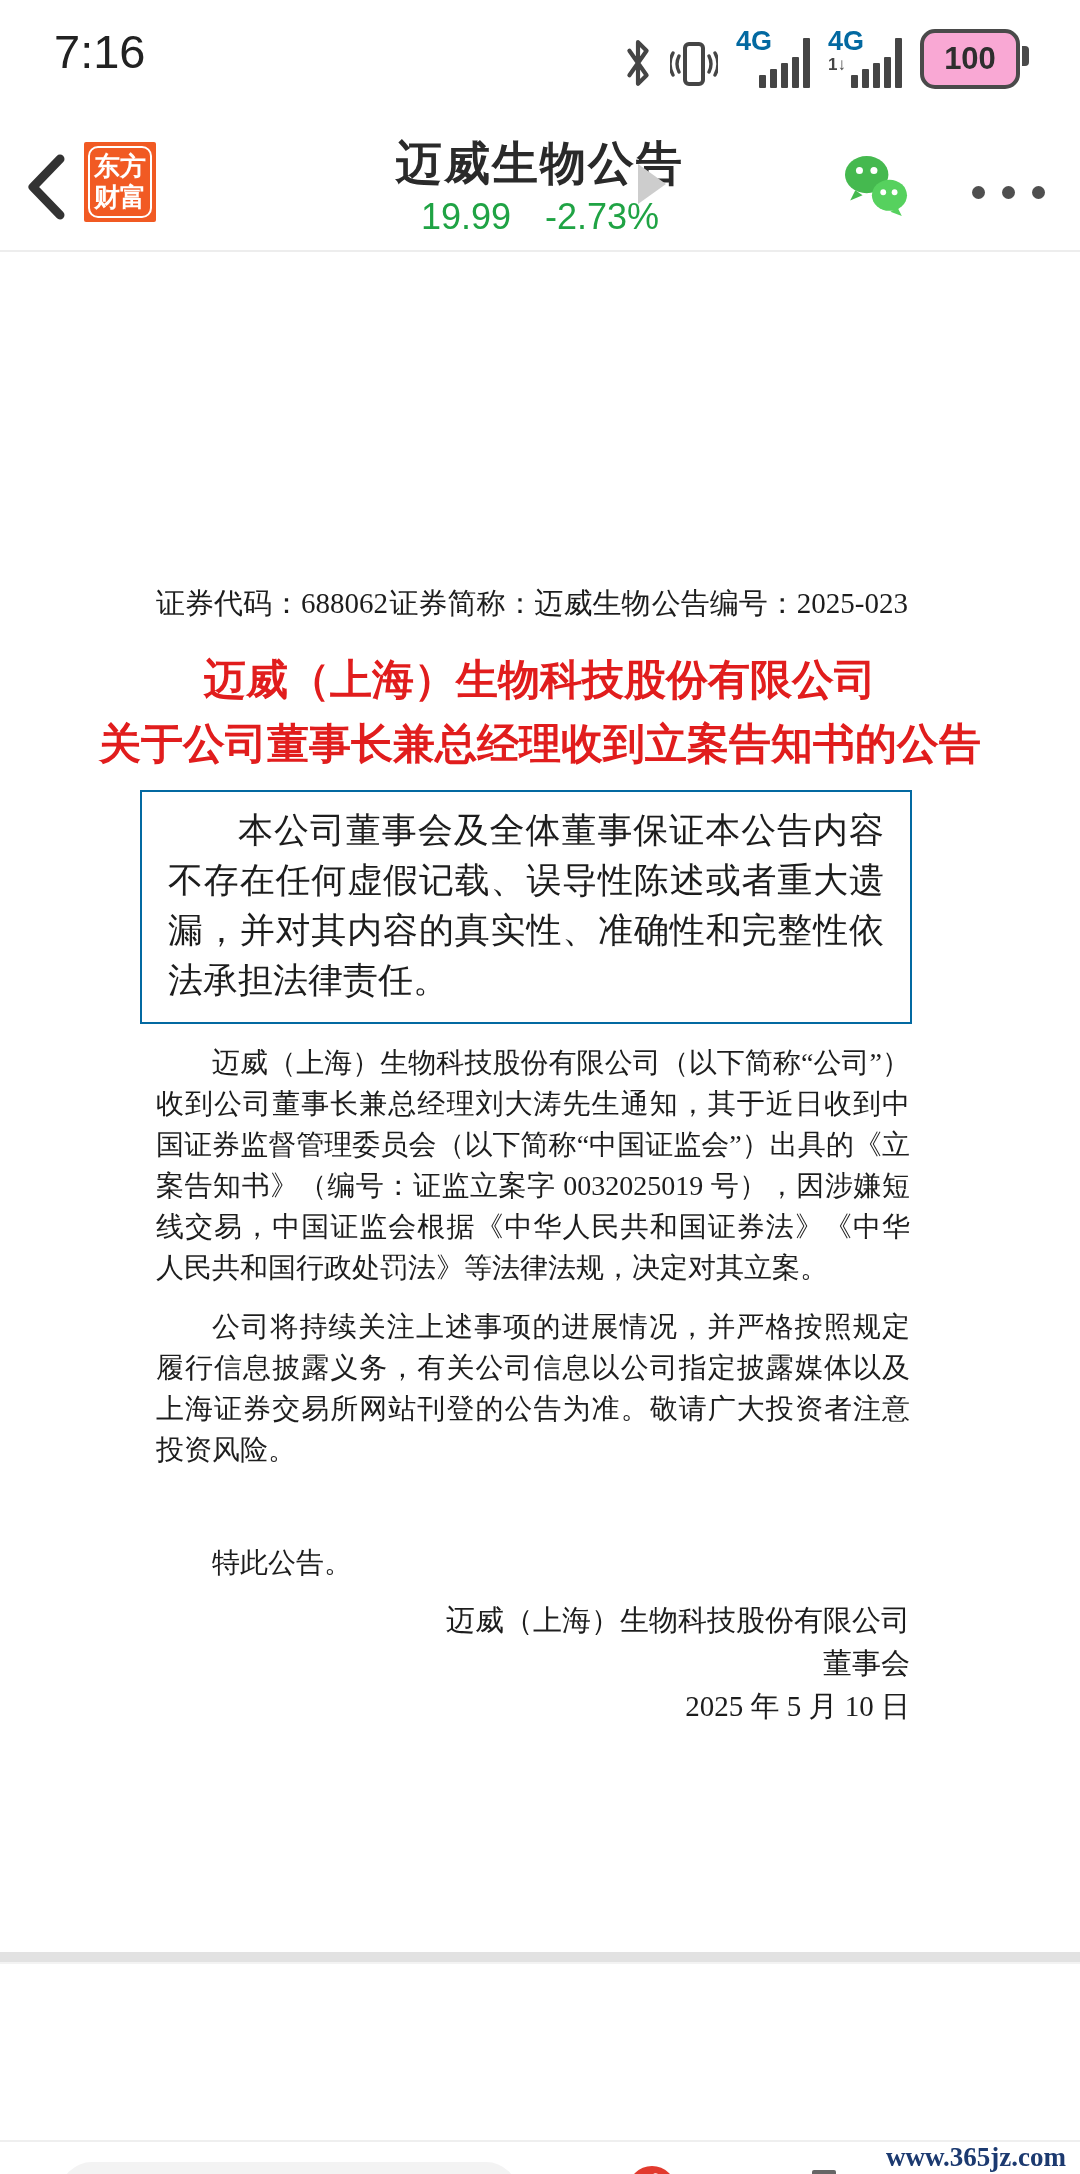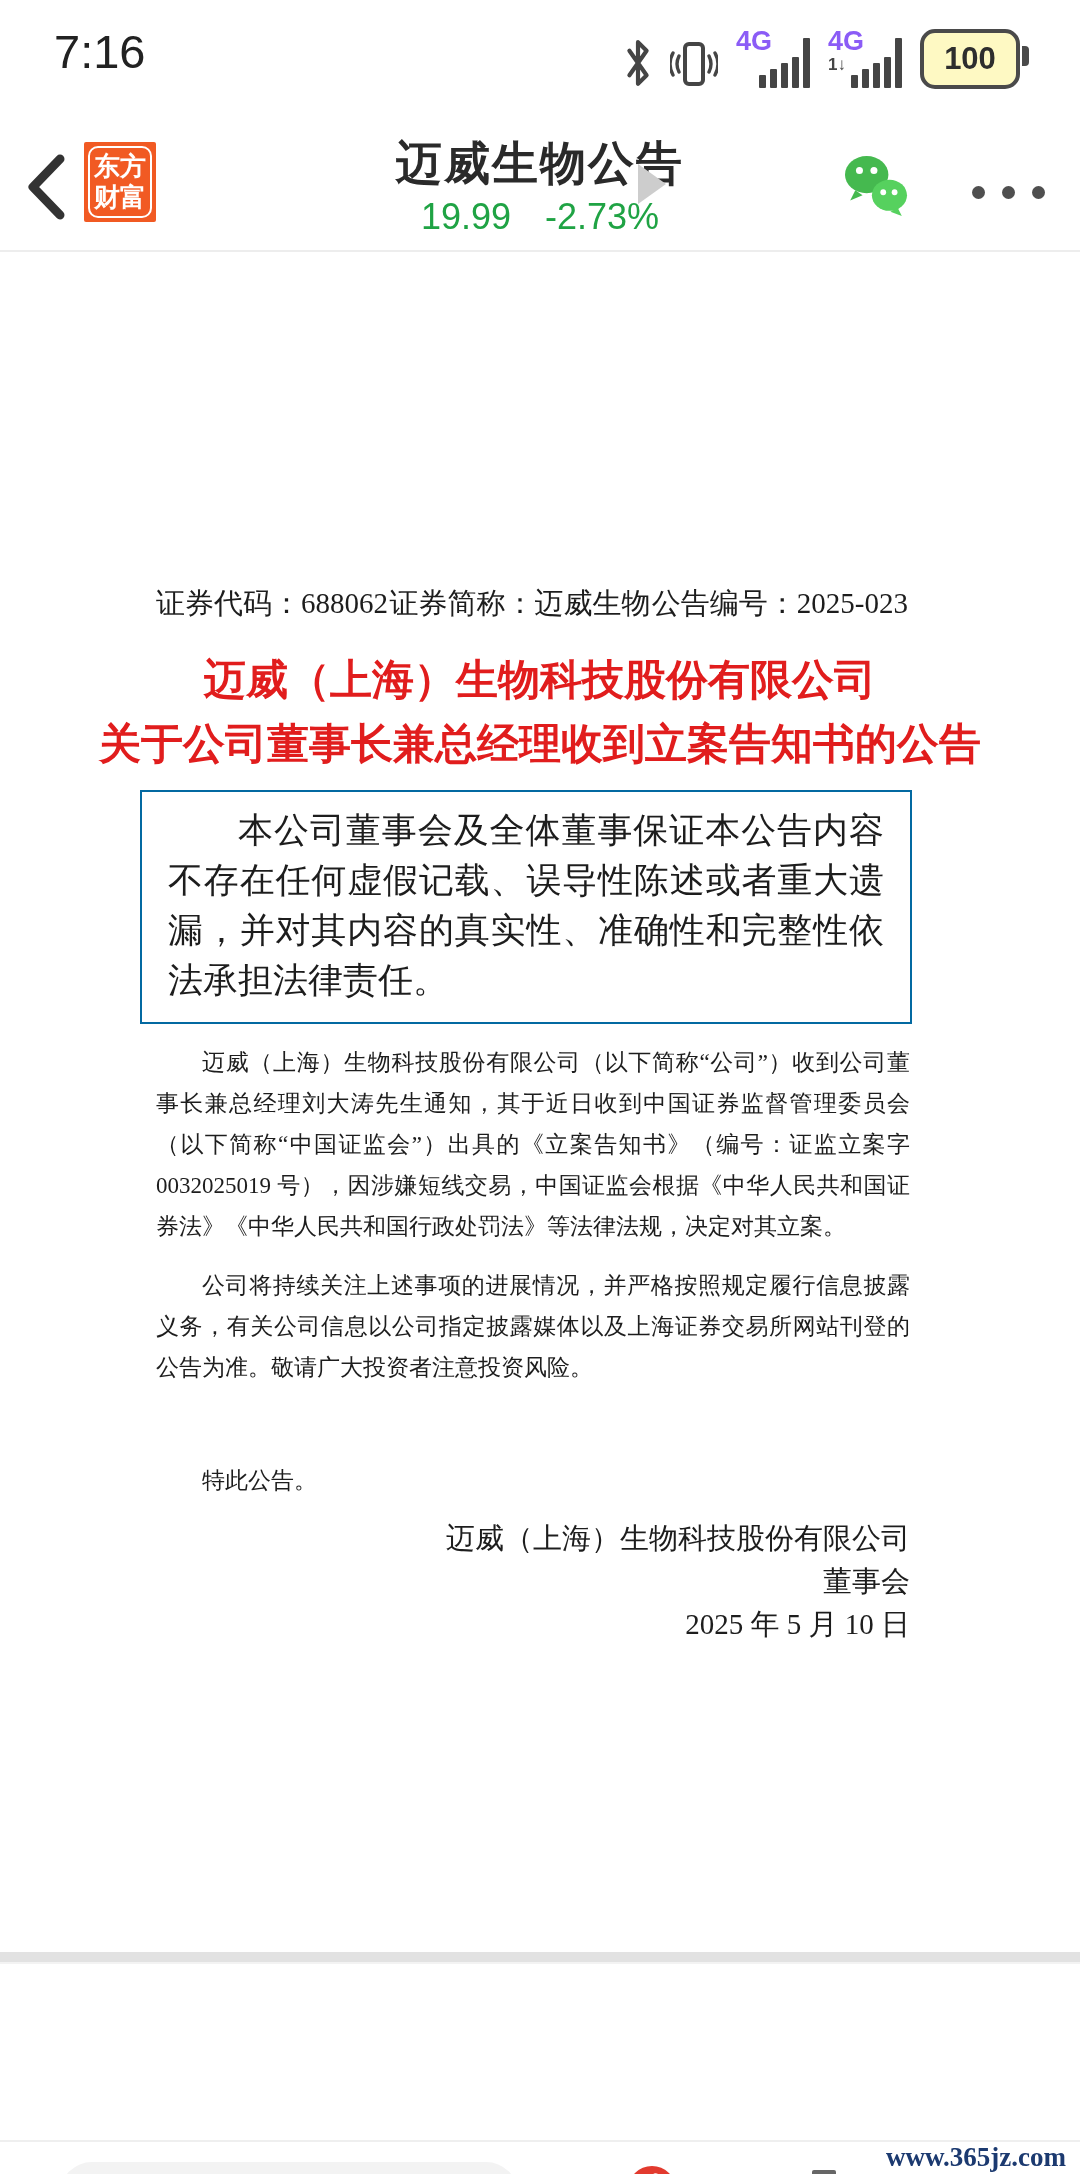--- a/index.html
+++ b/index.html
@@ -4,25 +4,25 @@
 <style>
   html,body{margin:0;padding:0;background:#ffffff;}
   .phone{position:relative;width:1080px;height:2174px;background:#ffffff;overflow:hidden;
          font-family:"Liberation Sans","DejaVu Sans",sans-serif;}
 
   
   .status-bar{position:absolute;top:0;left:0;right:0;height:110px;background:#fff;}
   .time{position:absolute;left:54px;top:24px;font-size:47px;font-weight:500;color:#222;}
   .status-icons{position:absolute;right:60px;top:32px;display:flex;align-items:flex-end;gap:18px;height:58px;}
   .sig{position:relative;width:74px;height:58px;}
-  .net-label{position:absolute;top:-4px;left:0;font-size:27px;font-weight:700;color:#8b5cf6;line-height:1;}
+  .net-label{position:absolute;top:-4px;left:0;font-size:27px;font-weight:700;color:#0369a1;line-height:1;}
   .sub-label{position:absolute;top:24px;left:0;font-size:17px;font-weight:700;color:#454545;line-height:1;}
   .bars{position:absolute;bottom:2px;right:0;display:flex;align-items:flex-end;gap:4px;}
   .bars i{display:block;width:7px;background:#454545;border-radius:1px;}
-  .battery{position:relative;width:92px;height:52px;border:4px solid #4a4a4a;border-radius:15px;background:#fef9c3;
+  .battery{position:relative;width:92px;height:52px;border:4px solid #4a4a4a;border-radius:15px;background:#f9a8d4;
            display:flex;align-items:center;justify-content:center;font-size:31px;font-weight:600;color:#2e2e2e;margin-bottom:1px;}
   .battery::after{content:"";position:absolute;right:-13px;top:13px;width:7px;height:20px;background:#4a4a4a;border-radius:0 4px 4px 0;}
 
   
   .app-header{position:absolute;top:110px;left:0;right:0;height:140px;background:#fff;border-bottom:2px solid #ededed;}
   .back{position:absolute;left:24px;top:44px;width:44px;height:66px;}
   .logo{position:absolute;left:84px;top:32px;width:72px;height:80px;background:#f15a23;border-radius:2px;
         display:flex;flex-direction:column;align-items:center;justify-content:center;
         color:#fff;font-weight:700;font-size:26px;line-height:31px;}
   .logo::before{content:"";position:absolute;inset:4px;border:2px solid #fff;border-radius:10px;}
@@ -39,21 +39,21 @@
   
   .doc{position:absolute;top:252px;left:0;width:1080px;height:1700px;background:#fff;color:#1d1d1d;
        font-family:"Liberation Serif","DejaVu Serif",serif;}
   .doc-meta{display:flex;justify-content:space-between;padding:332px 172px 0 156px;font-size:29px;}
   .doc-title{text-align:center;color:#e11d1d;font-weight:700;font-size:42px;line-height:56px;}
   .t1{margin-top:28px;}
   .t2{margin-top:8px;}
   .disclaimer{margin:18px 168px 0 140px;border:2px solid #0369a1;padding:14px 26px 16px;
               font-size:35px;line-height:50px;text-indent:2em;text-align:justify;}
   .body-text{padding:0 170px 0 156px;}
-  .body-text p{margin:18px 0 0;font-size:23px;line-height:41px;text-align:justify;text-indent:2em;}
+  .body-text p{margin:18px 0 0;font-size:28px;line-height:41px;text-align:justify;text-indent:2em;}
   .closing{margin-top:72px !important;}
   .signature{margin-top:16px;padding-right:170px;text-align:right;font-size:29px;line-height:43px;}
 
   
   .band{position:absolute;top:1952px;left:0;width:100%;height:10px;background:#e2e2e2;border-bottom:2px solid #f3f3f3;}
   .landscape-btn{position:absolute;left:864px;top:2032px;width:170px;height:76px;background:#fdeedd;color:#e2762c;
                  font-size:35px;font-weight:500;border-radius:10px;display:flex;align-items:center;justify-content:center;}
   .bottom-bar{position:absolute;top:2140px;left:0;width:1080px;height:34px;border-top:2px solid #efefef;background:#fff;}
   .search-pill{position:absolute;left:60px;top:20px;width:458px;height:64px;background:#f3f3f3;border-radius:32px;}
   .hot-icon{position:absolute;left:628px;top:24px;width:48px;height:48px;background:#e23a2e;border-radius:50%;}

